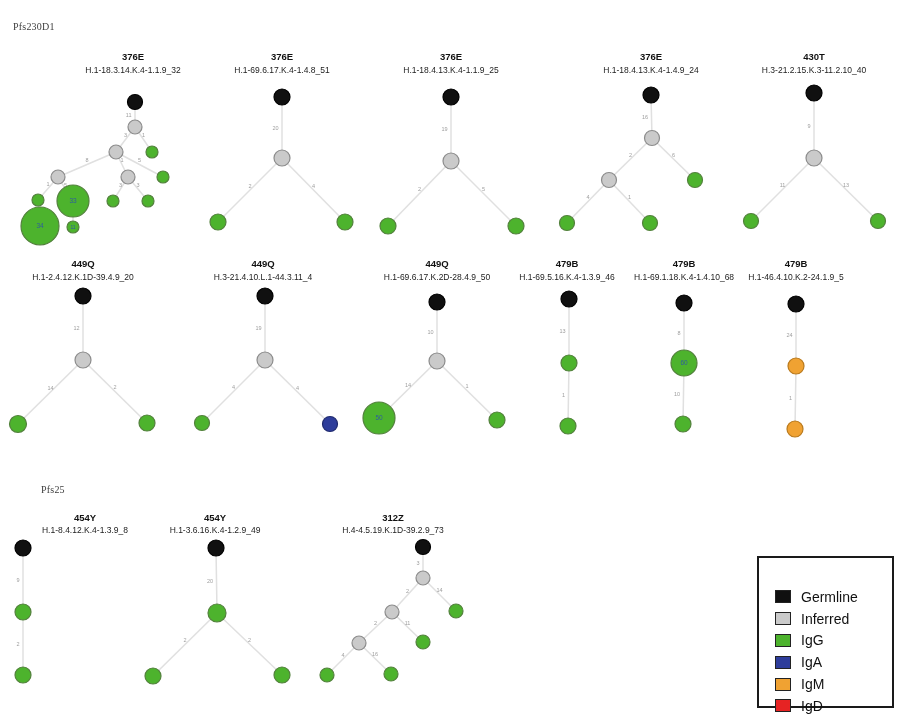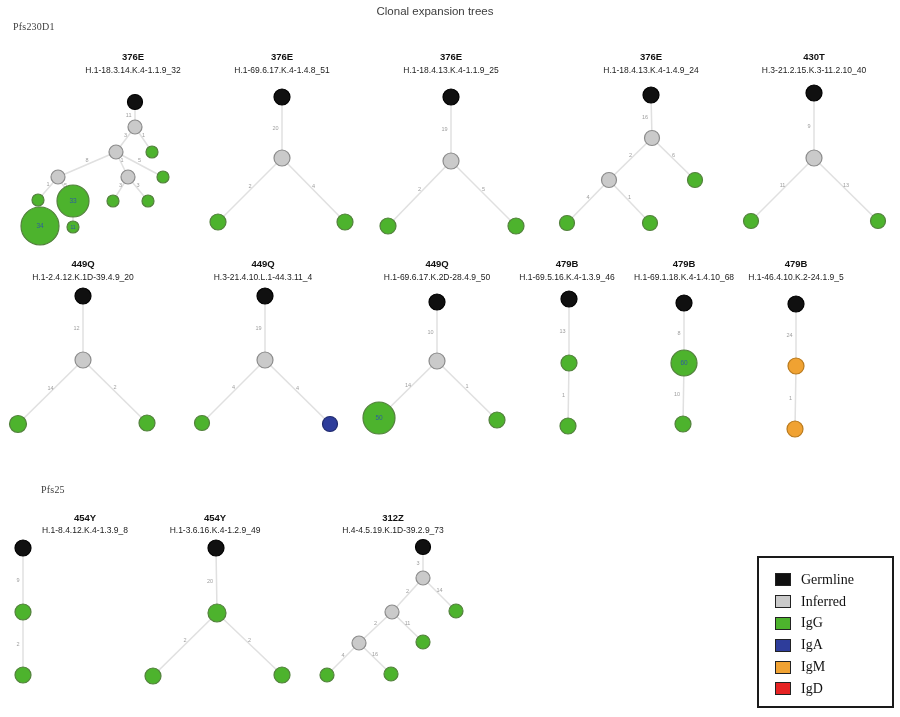--- a/index.html
+++ b/index.html
@@ -7,30 +7,29 @@
           font-family:"Liberation Sans",sans-serif;overflow:hidden;}
   .fig-title{position:absolute;top:5px;left:0;width:870px;text-align:center;
              font-size:11.5px;color:#3d3d3d;}
   .section-label{position:absolute;font-size:10px;color:#3d3d3d;letter-spacing:.2px;font-family:Liberation Serif, serif;}
   .sec-pfs230d1{left:13px;top:21px;}
   .sec-pfs25{left:13px;top:484px;padding-left:28px;}
   #trees-svg{position:absolute;left:0;top:0;}
   #trees-svg text{font-family:"Liberation Sans",sans-serif;}
   .legend{position:absolute;left:757px;top:556px;width:137px;height:152px;
           border:2px solid #1a1a1a;background:#ffffff;box-sizing:border-box;
-          padding:11px 0 0 16px;font-family:Liberation Serif, serif;}
+          padding:28px 0 0 16px;}
   .legend-row{display:flex;align-items:center;gap:10px;height:21.8px;}
   .swatch{width:14px;height:11px;border:1px solid #222;display:inline-block;flex:none;}
   .legend-label{font-size:14px;color:#111;}
 </style>
 </head>
 <body>
 
 <div class="figure">
-  <div class="fig-title">Clonal expansion trees</div>
   <div class="section-label sec-pfs230d1">Pfs230D1</div>
   <div class="section-label sec-pfs25">Pfs25</div>
 
   <svg id="trees-svg" width="900" height="717" viewBox="0 0 900 717">
       <g>
         <line x1="135" y1="102" x2="135" y2="127" stroke="#e0e0e0" stroke-width="1.5"></line>
         <text x="131.5" y="116.5" text-anchor="end" font-size="5.5" fill="#9e9e9e">11</text>
         <line x1="135" y1="127" x2="116" y2="152" stroke="#e0e0e0" stroke-width="1.5"></line>
         <text x="125.5" y="137" text-anchor="middle" font-size="5.5" fill="#9e9e9e">3</text>
         <line x1="135" y1="127" x2="152" y2="152" stroke="#e0e0e0" stroke-width="1.5"></line>

